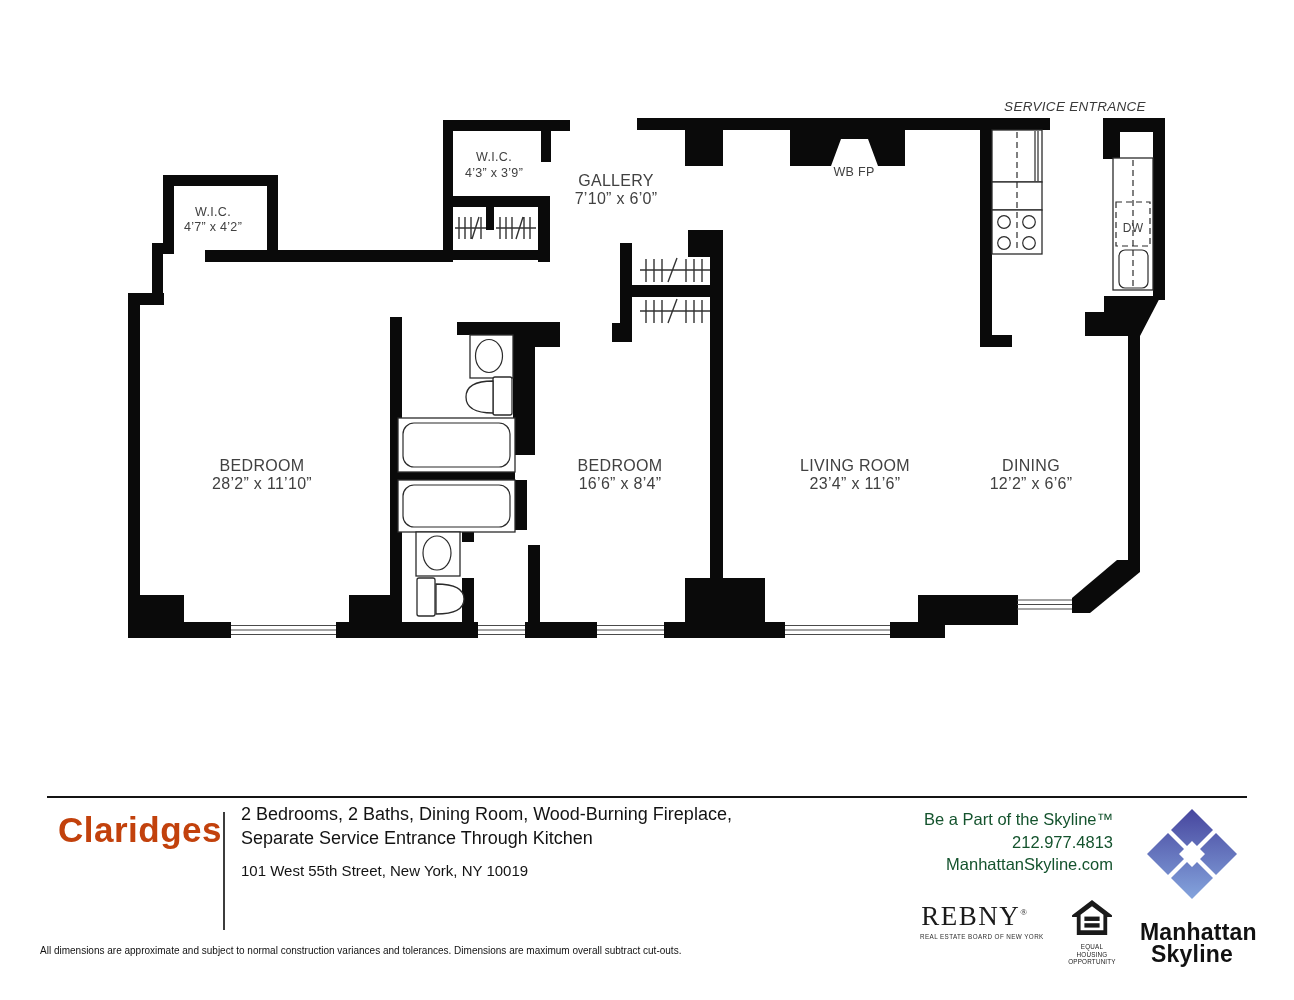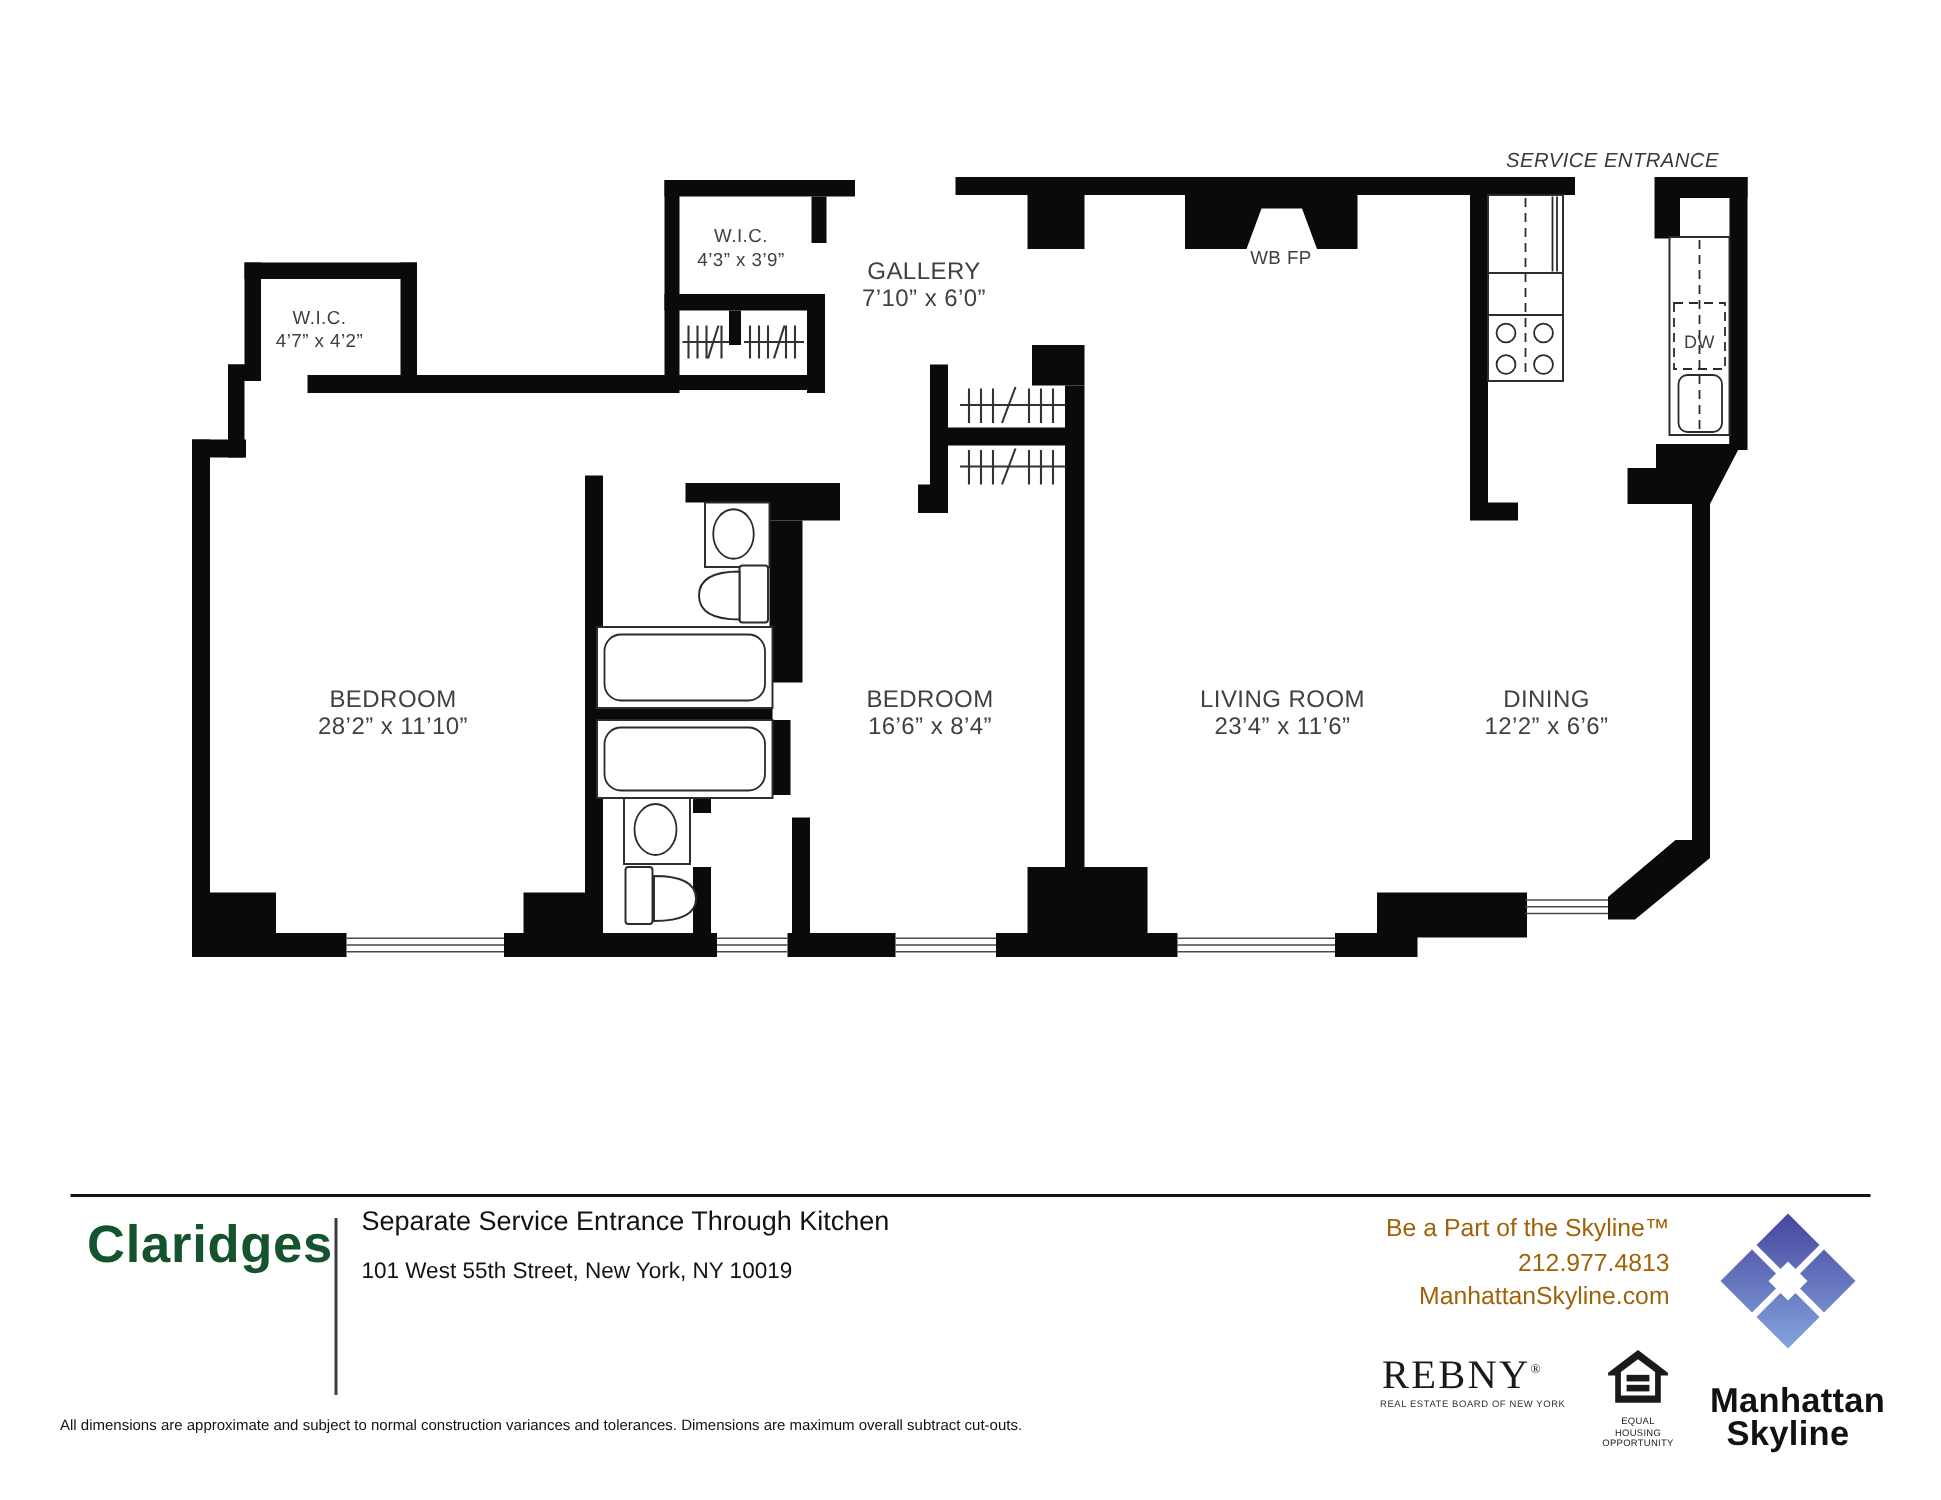--- a/index.html
+++ b/index.html
@@ -10,27 +10,27 @@
   .lbl-sm{font-size:12.5px;}
   .lbl-xs{font-size:12px;}
   .lbl-it{font-style:italic;font-size:13.5px;fill:#3a3a3a;}
   .wall{fill:#0a0a0a;}
   .fix{fill:#ffffff;stroke:#2b2b2b;stroke-width:1.3;}
   .fixthin{fill:none;stroke:#2b2b2b;stroke-width:1.2;}
   .dash{fill:none;stroke:#2b2b2b;stroke-width:1.2;stroke-dasharray:6 4;}
   .winline{fill:none;stroke:#4a4a4a;stroke-width:1.1;}
   .rod{fill:none;stroke:#333;stroke-width:1.4;}
   .footer-rule{position:absolute;left:47px;top:796px;width:1200px;height:2px;background:#141414;}
-  .brand{position:absolute;left:58px;top:810px;font-size:35px;font-weight:bold;color:#14532d;letter-spacing:.5px;}
+  .brand{position:absolute;left:58px;top:810px;font-size:35px;font-weight:bold;color:#c2410c;letter-spacing:.5px;}
   .vbar{position:absolute;left:223px;top:812px;width:2px;height:118px;background:#3c3c3c;}
   .info{position:absolute;left:241px;top:803px;color:#131313;}
   .info .floors{font-size:18px;font-weight:bold;line-height:23px;}
   .info .desc{font-size:18px;line-height:23.5px;}
   .info .addr{font-size:15px;line-height:23px;margin-top:9px;}
-  .sky{position:absolute;right:181px;top:808px;text-align:right;color:#a16207;font-size:16.5px;line-height:22.5px;}
+  .sky{position:absolute;right:181px;top:808px;text-align:right;color:#14532d;font-size:16.5px;line-height:22.5px;}
   .rebny{position:absolute;left:920px;top:899px;width:110px;text-align:center;color:#1a1a1a;}
   .rebny .word{font-family:"Liberation Serif",serif;font-size:27px;letter-spacing:1.5px;line-height:27px;}
   .rebny sup{font-size:9px;}
   .rebny .sub{font-size:6.3px;letter-spacing:.4px;color:#2e2e2e;margin-top:3px;white-space:nowrap;}
   .eho{position:absolute;left:1066px;top:899px;width:52px;text-align:center;color:#1a1a1a;}
   .eho .sub{font-size:6.3px;letter-spacing:.2px;line-height:7.5px;margin-top:2px;}
   .mslogo{position:absolute;left:1140px;top:806px;width:104px;text-align:center;}
   .mslogo .txt{font-size:23px;font-weight:bold;color:#111;line-height:24px;margin-top:14px;letter-spacing:.2px;}
   .disclaimer{position:absolute;left:40px;top:945px;font-size:10px;color:#111;}
 </style>
@@ -187,20 +187,21 @@
     <text class="lbl lbl-xs" x="1133" y="232">DW</text>
   </g>
 </svg>
 
 <div class="footer-rule"></div>
 
 <div class="brand">Claridges</div>
 <div class="vbar"></div>
 
 <div class="info">
+  <div class="desc">2 Bedrooms, 2 Baths, Dining Room, Wood-Burning Fireplace,</div>
   <div class="desc">Separate Service Entrance Through Kitchen</div>
   <div class="addr">101 West 55th Street, New York, NY 10019</div>
 </div>
 
 <div class="sky">
   <div>Be a Part of the Skyline™</div>
   <div>212.977.4813</div>
   <div>ManhattanSkyline.com</div>
 </div>
 

